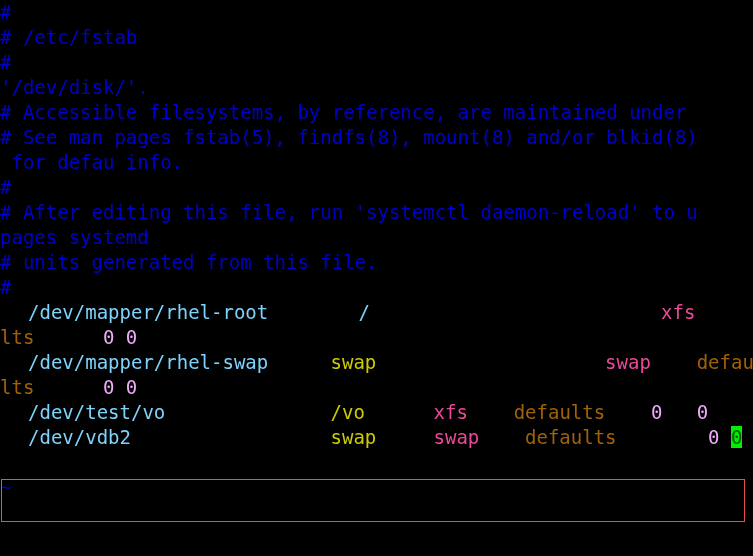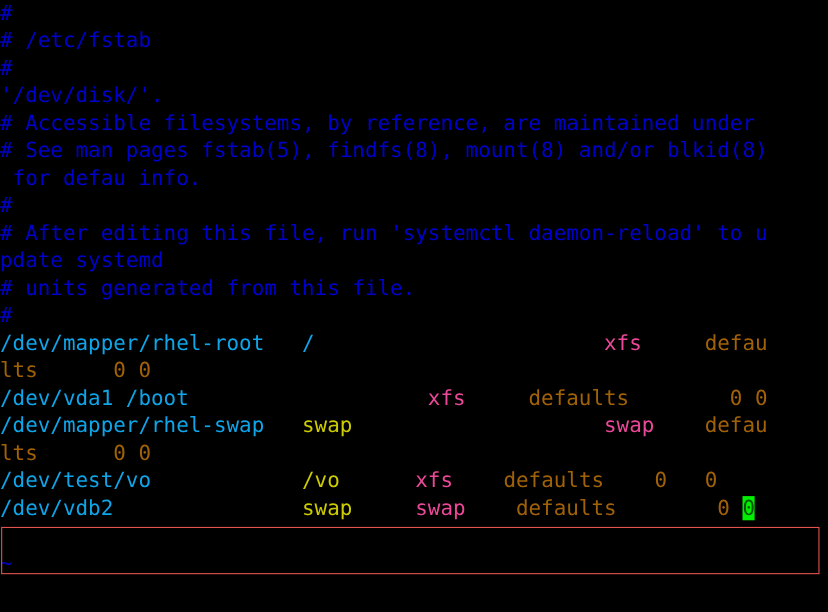--- a/index.html
+++ b/index.html
@@ -27,25 +27,25 @@
   .row {
     height: 25px;
     white-space: pre;
     display: block;
     font-family: "DejaVu Sans Mono", "Liberation Mono", monospace;
     font-size: 19px;
     line-height: 25px;
   }
   .seg { white-space: pre; }
   .c-comment { color: #0000cc; }
-  .c-device  { color: #0ea5e9; }
+  .c-device  { color: #7dd3fc; margin-left: 28px; }
   .c-mount   { color: #cccc00; }
   .c-type    { color: #ec4899; }
   .c-opts    { color: #a16207; }
-  .c-num     { color: #a16207; }
+  .c-num     { color: #f0abfc; }
   .c-tilde   { color: #0000cc; }
   .cursor {
     background: #00ee00;
     color: #005500;
   }
   #selection-box {
     position: absolute;
     left: 1px;
     top: 479px;
     width: 744px;
@@ -62,26 +62,25 @@
   <div id="screen">
       <div class="row"><span class="seg c-comment">#</span></div>
       <div class="row"><span class="seg c-comment"># /etc/fstab</span></div>
       <div class="row"><span class="seg c-comment">#</span></div>
       <div class="row"><span class="seg c-comment">'/dev/disk/'.</span></div>
       <div class="row"><span class="seg c-comment"># Accessible filesystems, by reference, are maintained under</span></div>
       <div class="row"><span class="seg c-comment"># See man pages fstab(5), findfs(8), mount(8) and/or blkid(8)</span></div>
       <div class="row"><span class="seg c-comment"> for defau info.</span></div>
       <div class="row"><span class="seg c-comment">#</span></div>
       <div class="row"><span class="seg c-comment"># After editing this file, run 'systemctl daemon-reload' to u</span></div>
-      <div class="row"><span class="seg c-comment">pdate systemd</span></div>
+      <div class="row"><span class="seg c-comment">pages systemd</span></div>
       <div class="row"><span class="seg c-comment"># units generated from this file.</span></div>
       <div class="row"><span class="seg c-comment">#</span></div>
       <div class="row"><span class="seg c-device">/dev/mapper/rhel-root</span><span class="seg c-device">   </span><span class="seg c-device">/</span><span class="seg c-device">                       </span><span class="seg c-type">xfs</span><span class="seg c-type">     </span><span class="seg c-opts">defau</span></div>
       <div class="row"><span class="seg c-opts">lts</span><span class="seg c-opts">      </span><span class="seg c-num">0 0</span></div>
-      <div class="row"><span class="seg c-device">/dev/vda1 /boot</span><span class="seg c-device">                   </span><span class="seg c-type">xfs</span><span class="seg c-type">     </span><span class="seg c-opts">defaults</span><span class="seg c-opts">        </span><span class="seg c-num">0 0</span></div>
       <div class="row"><span class="seg c-device">/dev/mapper/rhel-swap</span><span class="seg c-device">   </span><span class="seg c-mount">swap</span><span class="seg c-mount">                    </span><span class="seg c-type">swap</span><span class="seg c-type">    </span><span class="seg c-opts">defau</span></div>
       <div class="row"><span class="seg c-opts">lts</span><span class="seg c-opts">      </span><span class="seg c-num">0 0</span></div>
       <div class="row"><span class="seg c-device">/dev/test/vo</span><span class="seg c-device">            </span><span class="seg c-mount">/vo</span><span class="seg c-mount">      </span><span class="seg c-type">xfs</span><span class="seg c-type">    </span><span class="seg c-opts">defaults</span><span class="seg c-opts">    </span><span class="seg c-num">0</span><span class="seg c-num">   </span><span class="seg c-num">0</span></div>
       <div class="row"><span class="seg c-device">/dev/vdb2</span><span class="seg c-device">               </span><span class="seg c-mount">swap</span><span class="seg c-mount">     </span><span class="seg c-type">swap</span><span class="seg c-type">    </span><span class="seg c-opts">defaults</span><span class="seg c-opts">        </span><span class="seg c-num">0</span><span class="seg c-num"> </span><span class="seg cursor">0</span></div>
       <div class="row"><span class="seg c-device"></span></div>
       <div class="row"><span class="seg c-tilde">~</span></div>
     </div>
   <div id="selection-box"></div>
 </div>
 

